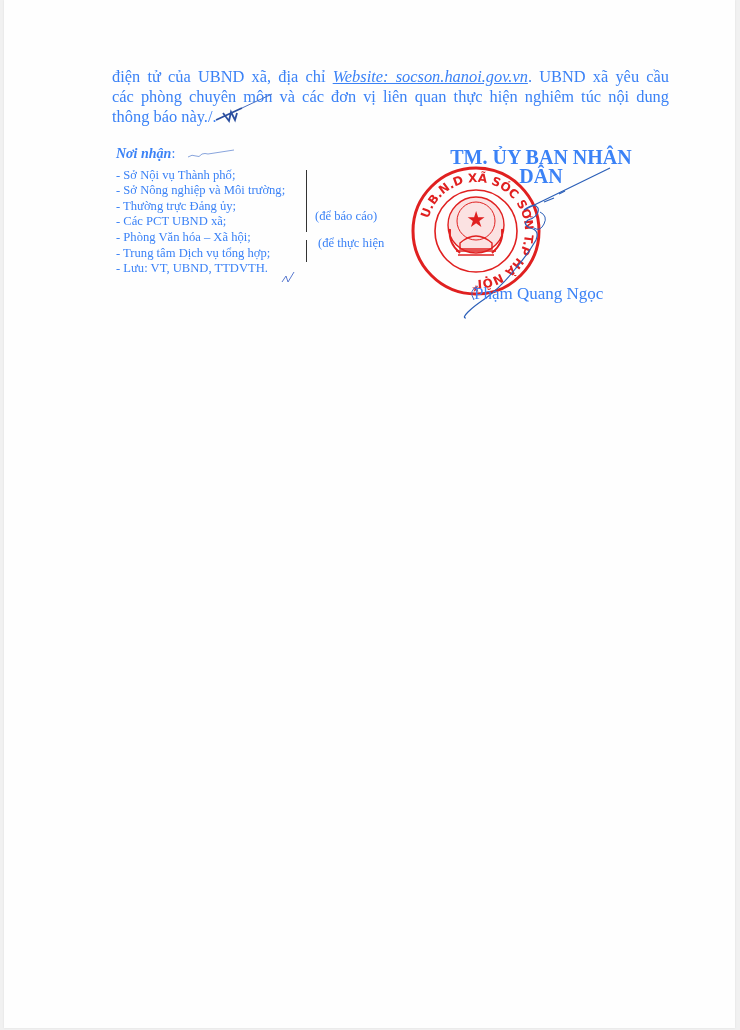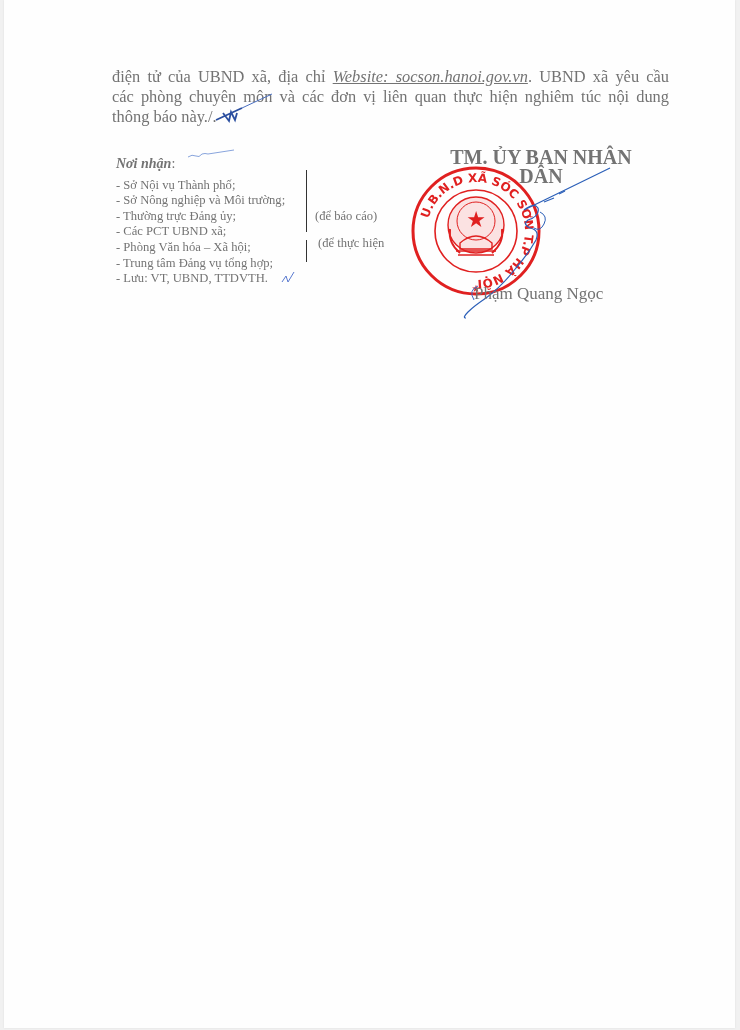--- a/index.html
+++ b/index.html
@@ -14,41 +14,41 @@
       position: absolute;
       left: 4px;
       top: 0;
       width: 731px;
       height: 1028px;
       background: #fefefe;
       box-shadow: 0 0 2px rgba(0,0,0,0.08);
     }
     .serif {
       font-family: "Liberation Serif", "DejaVu Serif", serif;
-      color: #737373;
+      color: #3b82f6;
     }
     .body-para {
       position: absolute;
       left: 108px;
       top: 67px;
       width: 557px;
       font-size: 16.4px;
       line-height: 20px;
       text-align: justify;
     }
     .body-para .line { display: block; text-align-last: justify; }
     .body-para .line.last { text-align-last: left; font-family: Liberation Serif, serif; }
     .link {
       font-style: italic;
       text-decoration: underline;
     }
     .recipients {
       position: absolute;
       left: 112px;
-      top: 156px;
+      top: 146px;
       font-size: 12.6px;
       line-height: 15.6px;
     }
     .recipients .title {
       font-weight: bold;
       font-style: italic;
       font-size: 14px;
       margin-bottom: 6px;
     }
     .bracket {
@@ -91,21 +91,21 @@
     <path d="M238 108 L268 94" stroke="#4a6fc0" stroke-width="1" fill="none"></path>
   </svg>
 
   <div class="recipients serif">
     <div class="title"><span>Nơi nhận</span><span style="font-weight:normal;font-style:normal">:</span></div>
     <div>- Sở Nội vụ Thành phố;</div>
     <div>- Sở Nông nghiệp và Môi trường;</div>
     <div>- Thường trực Đảng ủy;</div>
     <div>- Các PCT UBND xã;</div>
     <div>- Phòng Văn hóa – Xã hội;</div>
-    <div>- Trung tâm Đảng vụ tổng hợp;</div>
+    <div>- Trung tâm Dịch vụ tổng hợp;</div>
     <div>- Lưu: VT, UBND, TTDVTH.</div>
   </div>
 
   <svg style="left:0;top:0;width:1px;height:1px;">
     <path d="M184 157 q4 -3 8 -1 q3 2 6 -2 q3 -1 6 0 L230 150" stroke="#7a9ad8" stroke-width="0.9" fill="none"></path>
     <path d="M278 282 l4 -6 l2 6 l6 -10" stroke="#5a7ad0" stroke-width="1" fill="none"></path>
   </svg>
 
   <div class="bracket" style="left:302px;top:170px;height:62px;"></div>
   <div class="bracket" style="left:302px;top:240px;height:22px;"></div>

